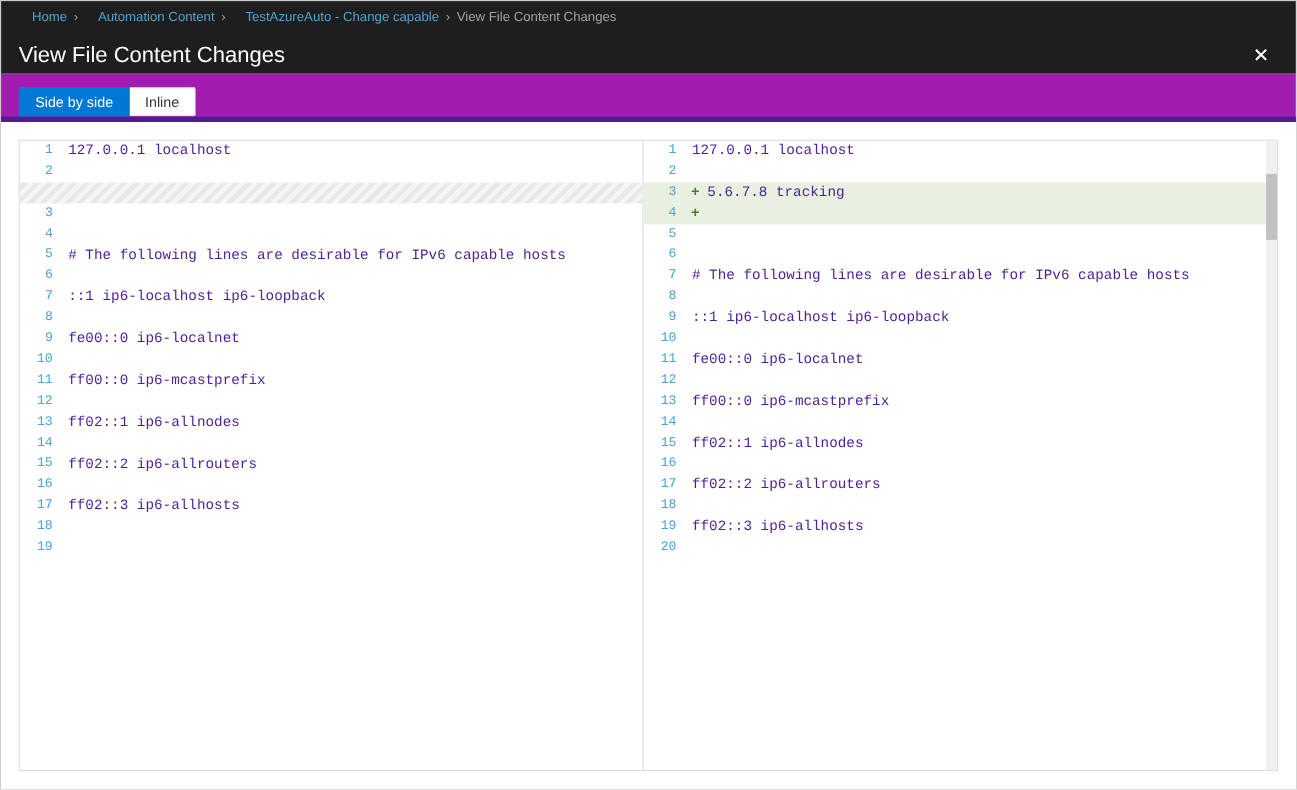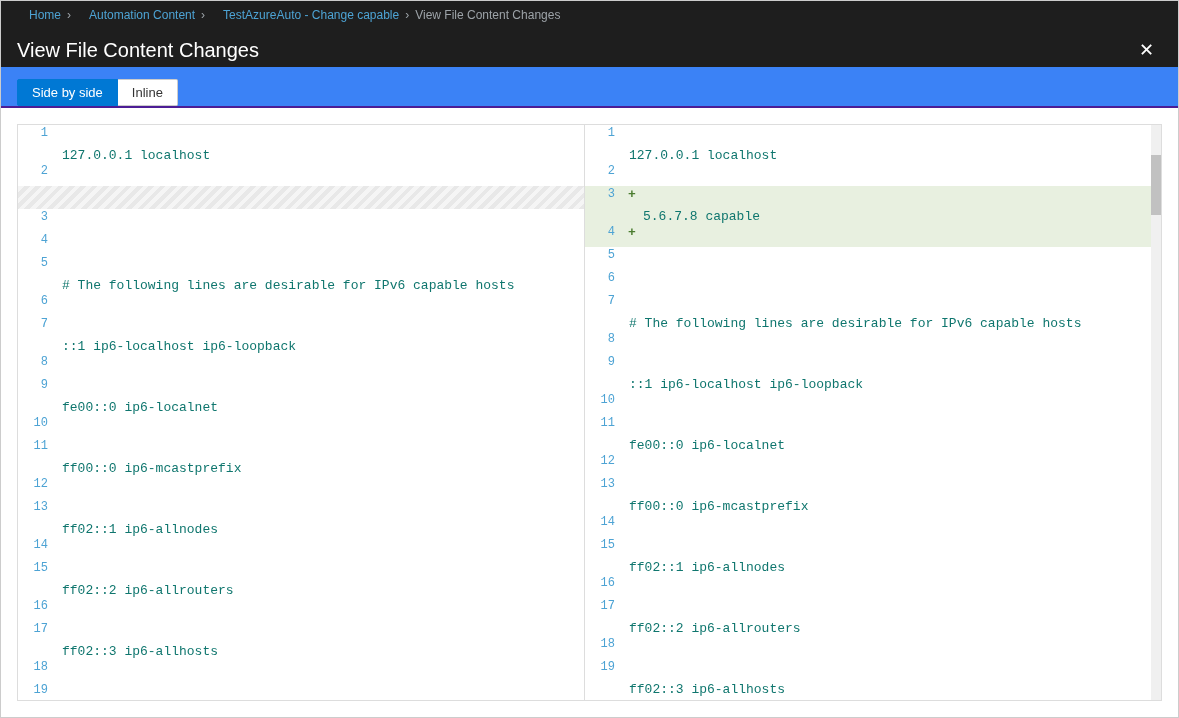--- a/index.html
+++ b/index.html
@@ -75,23 +75,23 @@
       border: none;
       color: #fff;
       font-size: 18px;
       cursor: pointer;
       padding: 4px 8px;
       line-height: 1;
     }
 
     
     .tab-bar {
-      background: #3b82f6;
+      background: #a21caf;
       padding: 12px 20px 0 16px;
-      border-bottom: 2px solid #4c1d95;
+      border-bottom: 5px solid #4c1d95;
       flex-shrink: 0;
     }
 
     .tab-buttons {
       display: flex;
     }
 
     .tab-btn {
       padding: 5px 14px;
       font-size: 13px;
@@ -163,22 +163,21 @@
       font-size: 12px;
       padding-top: 1px;
       flex-shrink: 0;
     }
 
     .line-content {
       flex: 1;
       padding-left: 4px;
       padding-top: 1px;
       white-space: pre;
-      color: #0f766e;
-      margin-top: 22px;
+      color: #4c1d95;
     }
 
     
     .diff-line.deleted {
       background: repeating-linear-gradient(
         -45deg,
         #e8e8e8,
         #e8e8e8 4px,
         #f5f5f5 4px,
         #f5f5f5 8px
@@ -346,21 +345,21 @@
             <span class="line-number">1</span>
             <span class="line-content">127.0.0.1 localhost</span>
           </div>
           <div class="diff-line">
             <span class="line-number">2</span>
             <span class="line-content"></span>
           </div>
           <div class="diff-line added">
             <span class="line-number">3</span>
             <span class="line-marker">+</span>
-            <span class="line-content">5.6.7.8 capable</span>
+            <span class="line-content">5.6.7.8 tracking</span>
           </div>
           <div class="diff-line added">
             <span class="line-number">4</span>
             <span class="line-marker">+</span>
             <span class="line-content"></span>
           </div>
           <div class="diff-line">
             <span class="line-number">5</span>
             <span class="line-content"></span>
           </div>
@@ -412,20 +411,24 @@
             <span class="line-number">17</span>
             <span class="line-content">ff02::2 ip6-allrouters</span>
           </div>
           <div class="diff-line">
             <span class="line-number">18</span>
             <span class="line-content"></span>
           </div>
           <div class="diff-line">
             <span class="line-number">19</span>
             <span class="line-content">ff02::3 ip6-allhosts</span>
+          </div>
+          <div class="diff-line">
+            <span class="line-number">20</span>
+            <span class="line-content"></span>
           </div>
         </div>
 
       <div class="diff-scrollbar">
         <div class="diff-scrollbar-thumb"></div>
       </div>
     </div>
   </div>
 </div>
 

